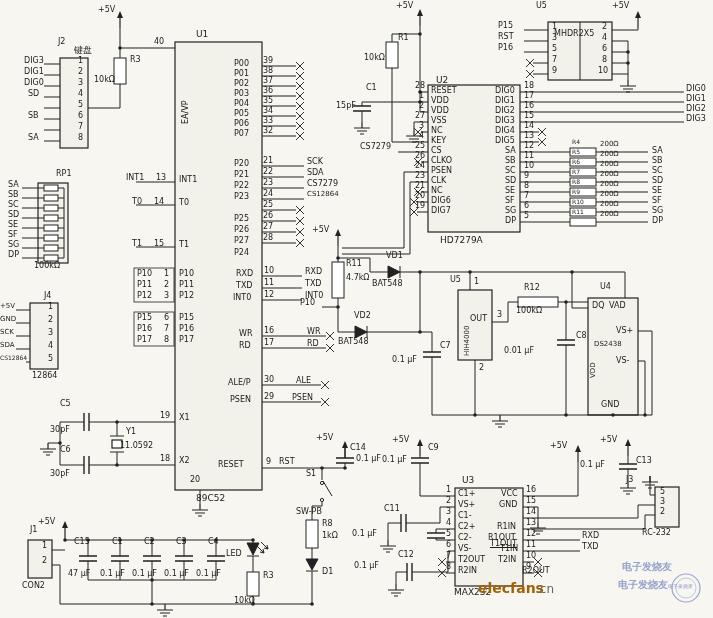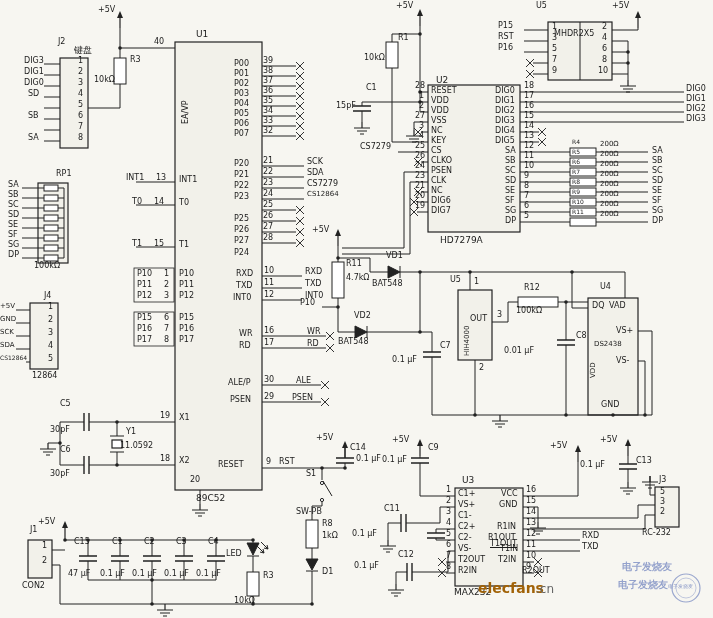--- a/index.html
+++ b/index.html
@@ -573,21 +573,21 @@
       <span class="lb" style="left: 582px; top: 532px;">RXD</span>
       <span class="lb" style="left: 582px; top: 543px;">TXD</span>
       <span class="lb" style="left: 428px; top: 444px;">C9</span>
       <span class="lb" style="left: 382px; top: 456px;">0.1 μF</span>
       <span class="lb" style="left: 384px; top: 505px;">C11</span>
       <span class="lb" style="left: 352px; top: 530px;">0.1 μF</span>
       <span class="lb" style="left: 398px; top: 551px;">C12</span>
       <span class="lb" style="left: 354px; top: 562px;">0.1 μF</span>
       <span class="lb" style="left: 636px; top: 457px;">C13</span>
       <span class="lb" style="left: 580px; top: 461px;">0.1 μF</span>
-      <span class="lb" style="left: 659px; top: 476px;">J3</span>
+      <span class="lb" style="left: 626px; top: 476px;">J3</span>
       <span class="lb" style="left: 660px; top: 488px;">5</span>
       <span class="lb" style="left: 660px; top: 498px;">3</span>
       <span class="lb" style="left: 660px; top: 508px;">2</span>
       <span class="lb" style="left: 642px; top: 529px;">RC-232</span>
       <span class="lb" style="left: 478px; top: 581px; font-size: 14px; color: #a16207; font-weight: bold; ">elecfans</span>
       <span class="lb" style="left: 536px; top: 583px; font-size: 12px; color: rgb(102, 102, 102);">.cn</span>
       <span class="lb" style="left: 622px; top: 562px; font-size: 10px; color: rgb(138, 153, 200); font-weight: bold; opacity: 0.9;">电子发烧友</span>
       <span class="lb" style="left: 618px; top: 580px; font-size: 10px; color: rgb(138, 153, 200); font-weight: bold; opacity: 0.9;">电子发烧友</span>
       <span class="lb" style="left: 668px; top: 584px; font-size: 5px; color: rgb(138, 153, 200);">电子发烧友</span>
     </div>

